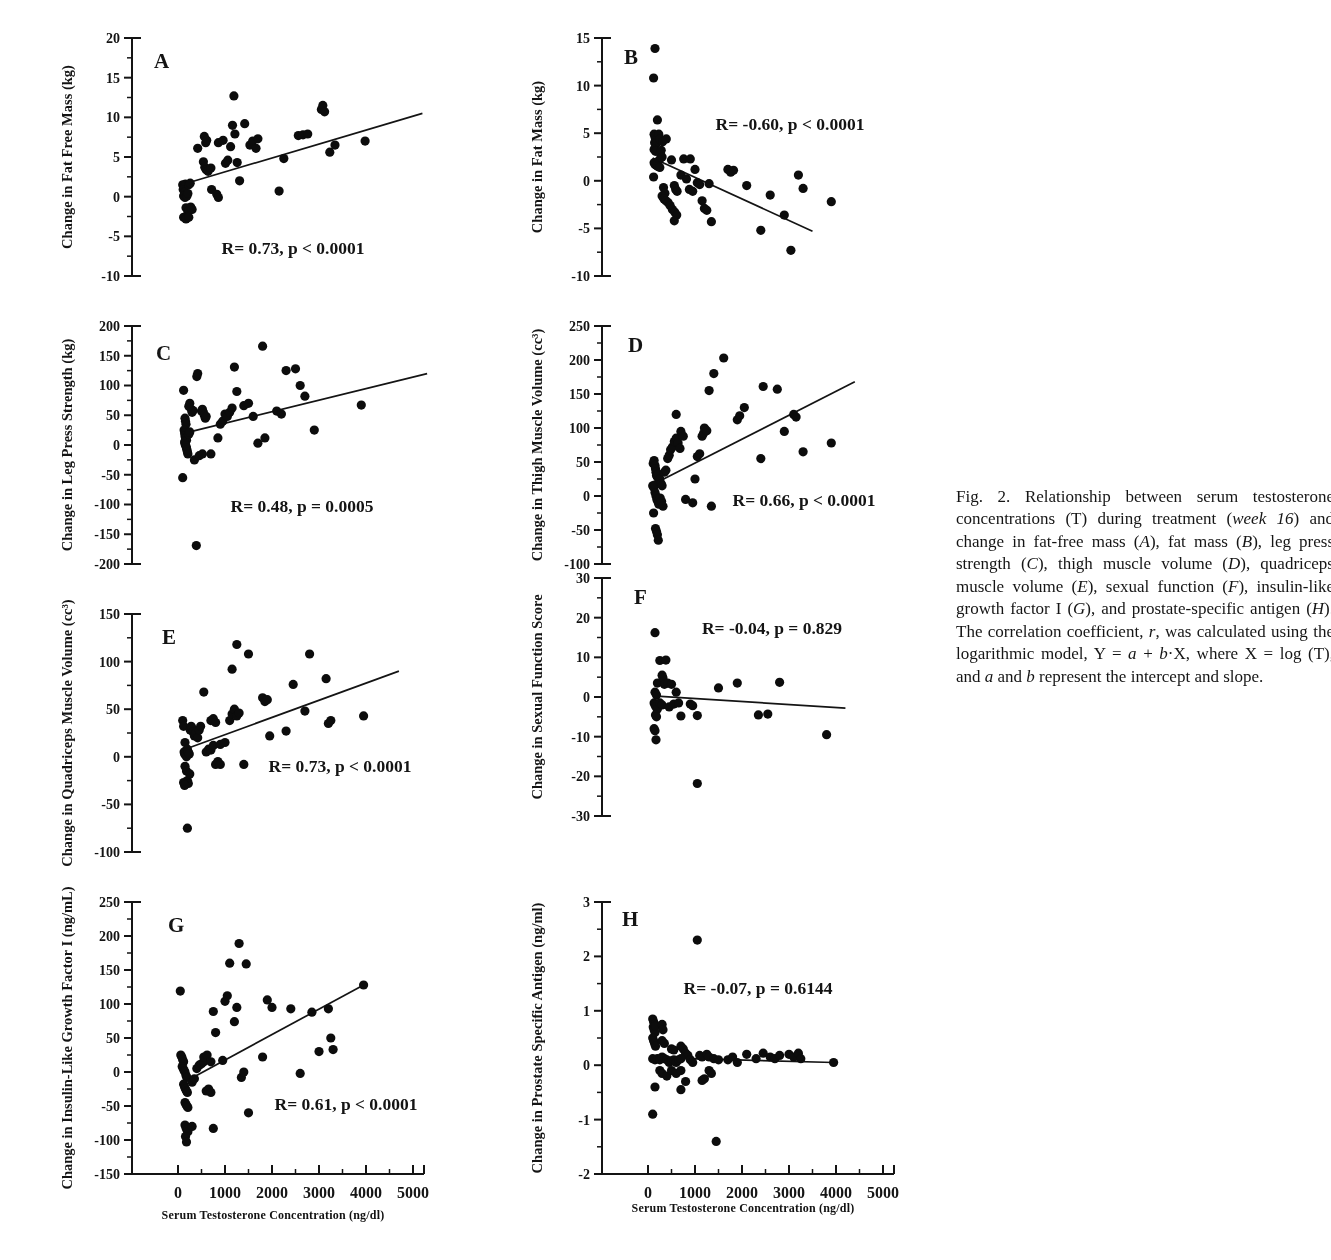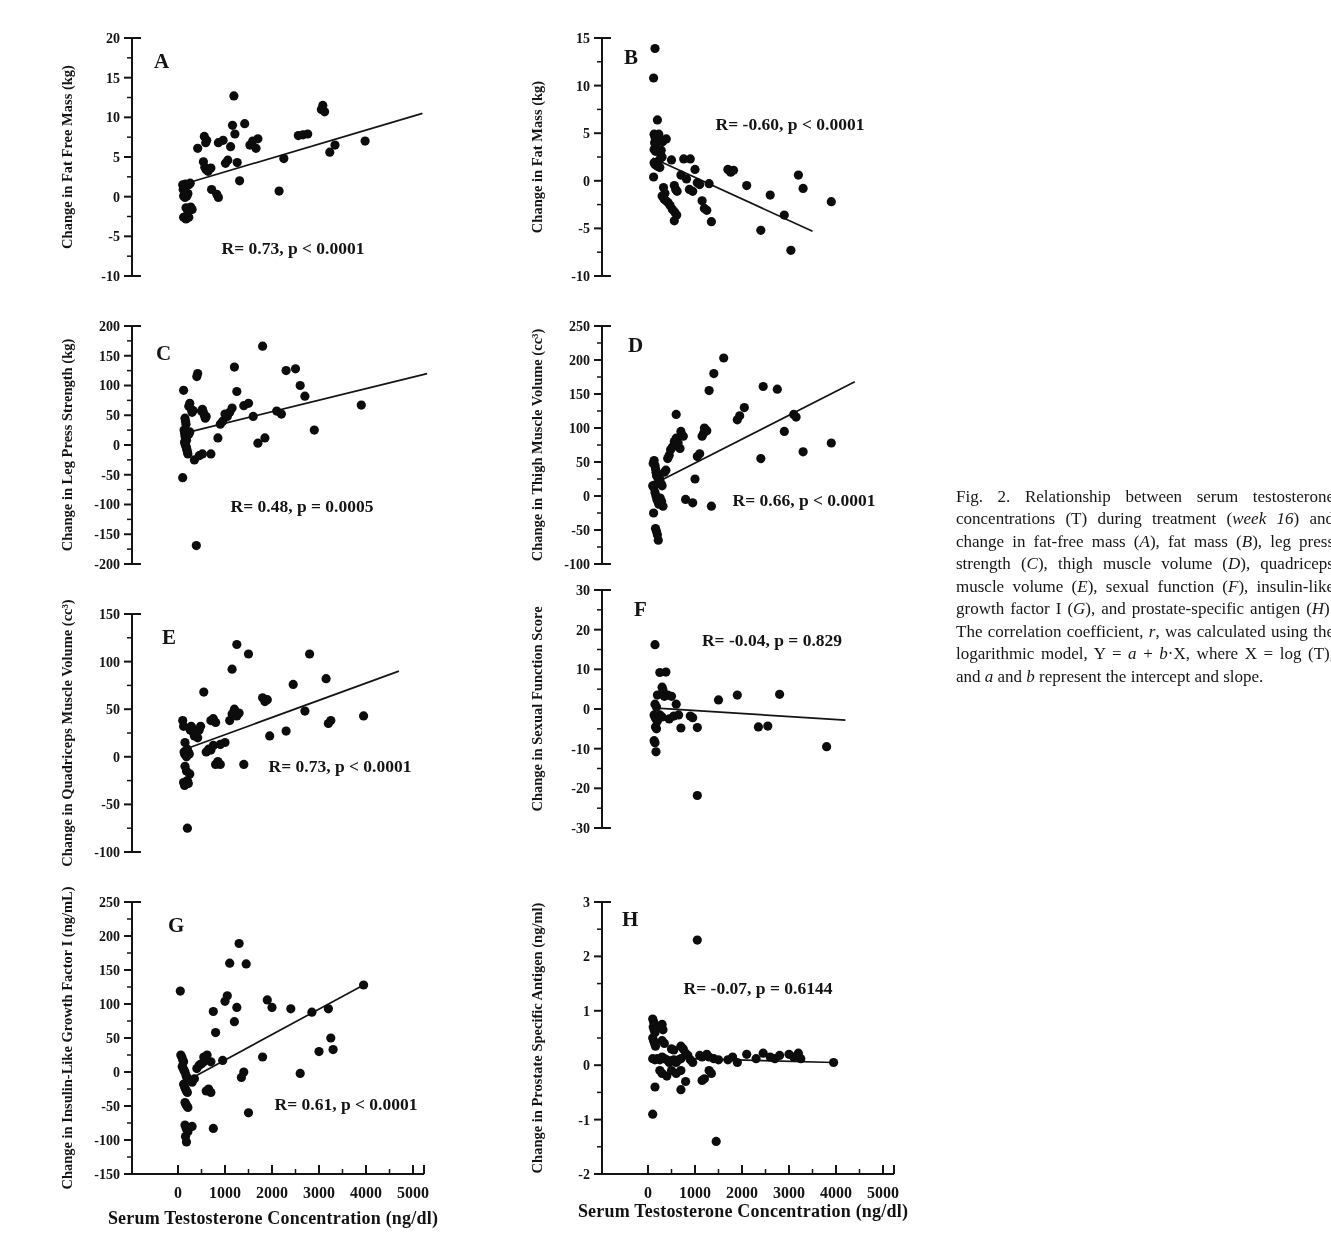--- a/index.html
+++ b/index.html
@@ -4,21 +4,21 @@
 <style>
   html,body{margin:0;padding:0;}
   body{
     width:1331px;height:1260px;position:relative;background:#ffffff;
     font-family:"Liberation Serif",serif;color:#111;overflow:hidden;
   }
   .panel{position:absolute;margin-top:12px;}
   .panel svg{overflow:visible;display:block;}
   svg text{font-family:"Liberation Serif",serif;font-weight:bold;fill:#141414;}
   .xtitle{
-    position:absolute;text-align:center;font-weight:bold;font-size:18px;
+    position:absolute;text-align:center;font-weight:bold;font-size:12px;
     letter-spacing:0.2px;color:#121212;
   }
   .caption{
     position:absolute;left:956px;top:486px;width:378px;
     font-size:17px;line-height:1.32;text-align:justify;color:#151515;
   }
   .caption i{font-style:italic;margin-top:20px;}
 </style>
 </head>
 <body>
@@ -484,21 +484,21 @@
       <circle cx="246.9" cy="111.1" r="4.6" fill="#0c0c0c"></circle>
       <circle cx="251.6" cy="54.0" r="4.6" fill="#0c0c0c"></circle>
       <circle cx="268.1" cy="78.7" r="4.6" fill="#0c0c0c"></circle>
       <circle cx="270.4" cy="123.5" r="4.6" fill="#0c0c0c"></circle>
       <circle cx="272.8" cy="120.6" r="4.6" fill="#0c0c0c"></circle>
       <circle cx="305.6" cy="115.9" r="4.6" fill="#0c0c0c"></circle>
       <text x="104" y="44" font-size="21">E</text>
       <text x="282" y="172" text-anchor="middle" font-size="17.5">R= 0.73, p &lt; 0.0001</text>
     </svg>
   </div>
-<div class="panel" style="left:528px;top:564px">
+<div class="panel" style="left:528px;top:552px">
     <svg width="430" height="262" viewBox="0 0 430 262">
       <line x1="74" y1="14" x2="74" y2="252" stroke="#141414" stroke-width="2"></line>
       <line x1="74" y1="14" x2="83" y2="14" stroke="#141414" stroke-width="2"></line>
       <line x1="74" y1="252" x2="83" y2="252" stroke="#141414" stroke-width="2"></line>
       <line x1="66" y1="14" x2="74" y2="14" stroke="#141414" stroke-width="2"></line>
       <text x="62" y="14" text-anchor="end" dy="0.35em" font-size="14">30</text>
       <line x1="66" y1="53.66666666666666" x2="74" y2="53.66666666666666" stroke="#141414" stroke-width="2"></line>
       <text x="62" y="53.66666666666666" text-anchor="end" dy="0.35em" font-size="14">20</text>
       <line x1="66" y1="93.33333333333334" x2="74" y2="93.33333333333334" stroke="#141414" stroke-width="2"></line>
       <text x="62" y="93.33333333333334" text-anchor="end" dy="0.35em" font-size="14">10</text>

